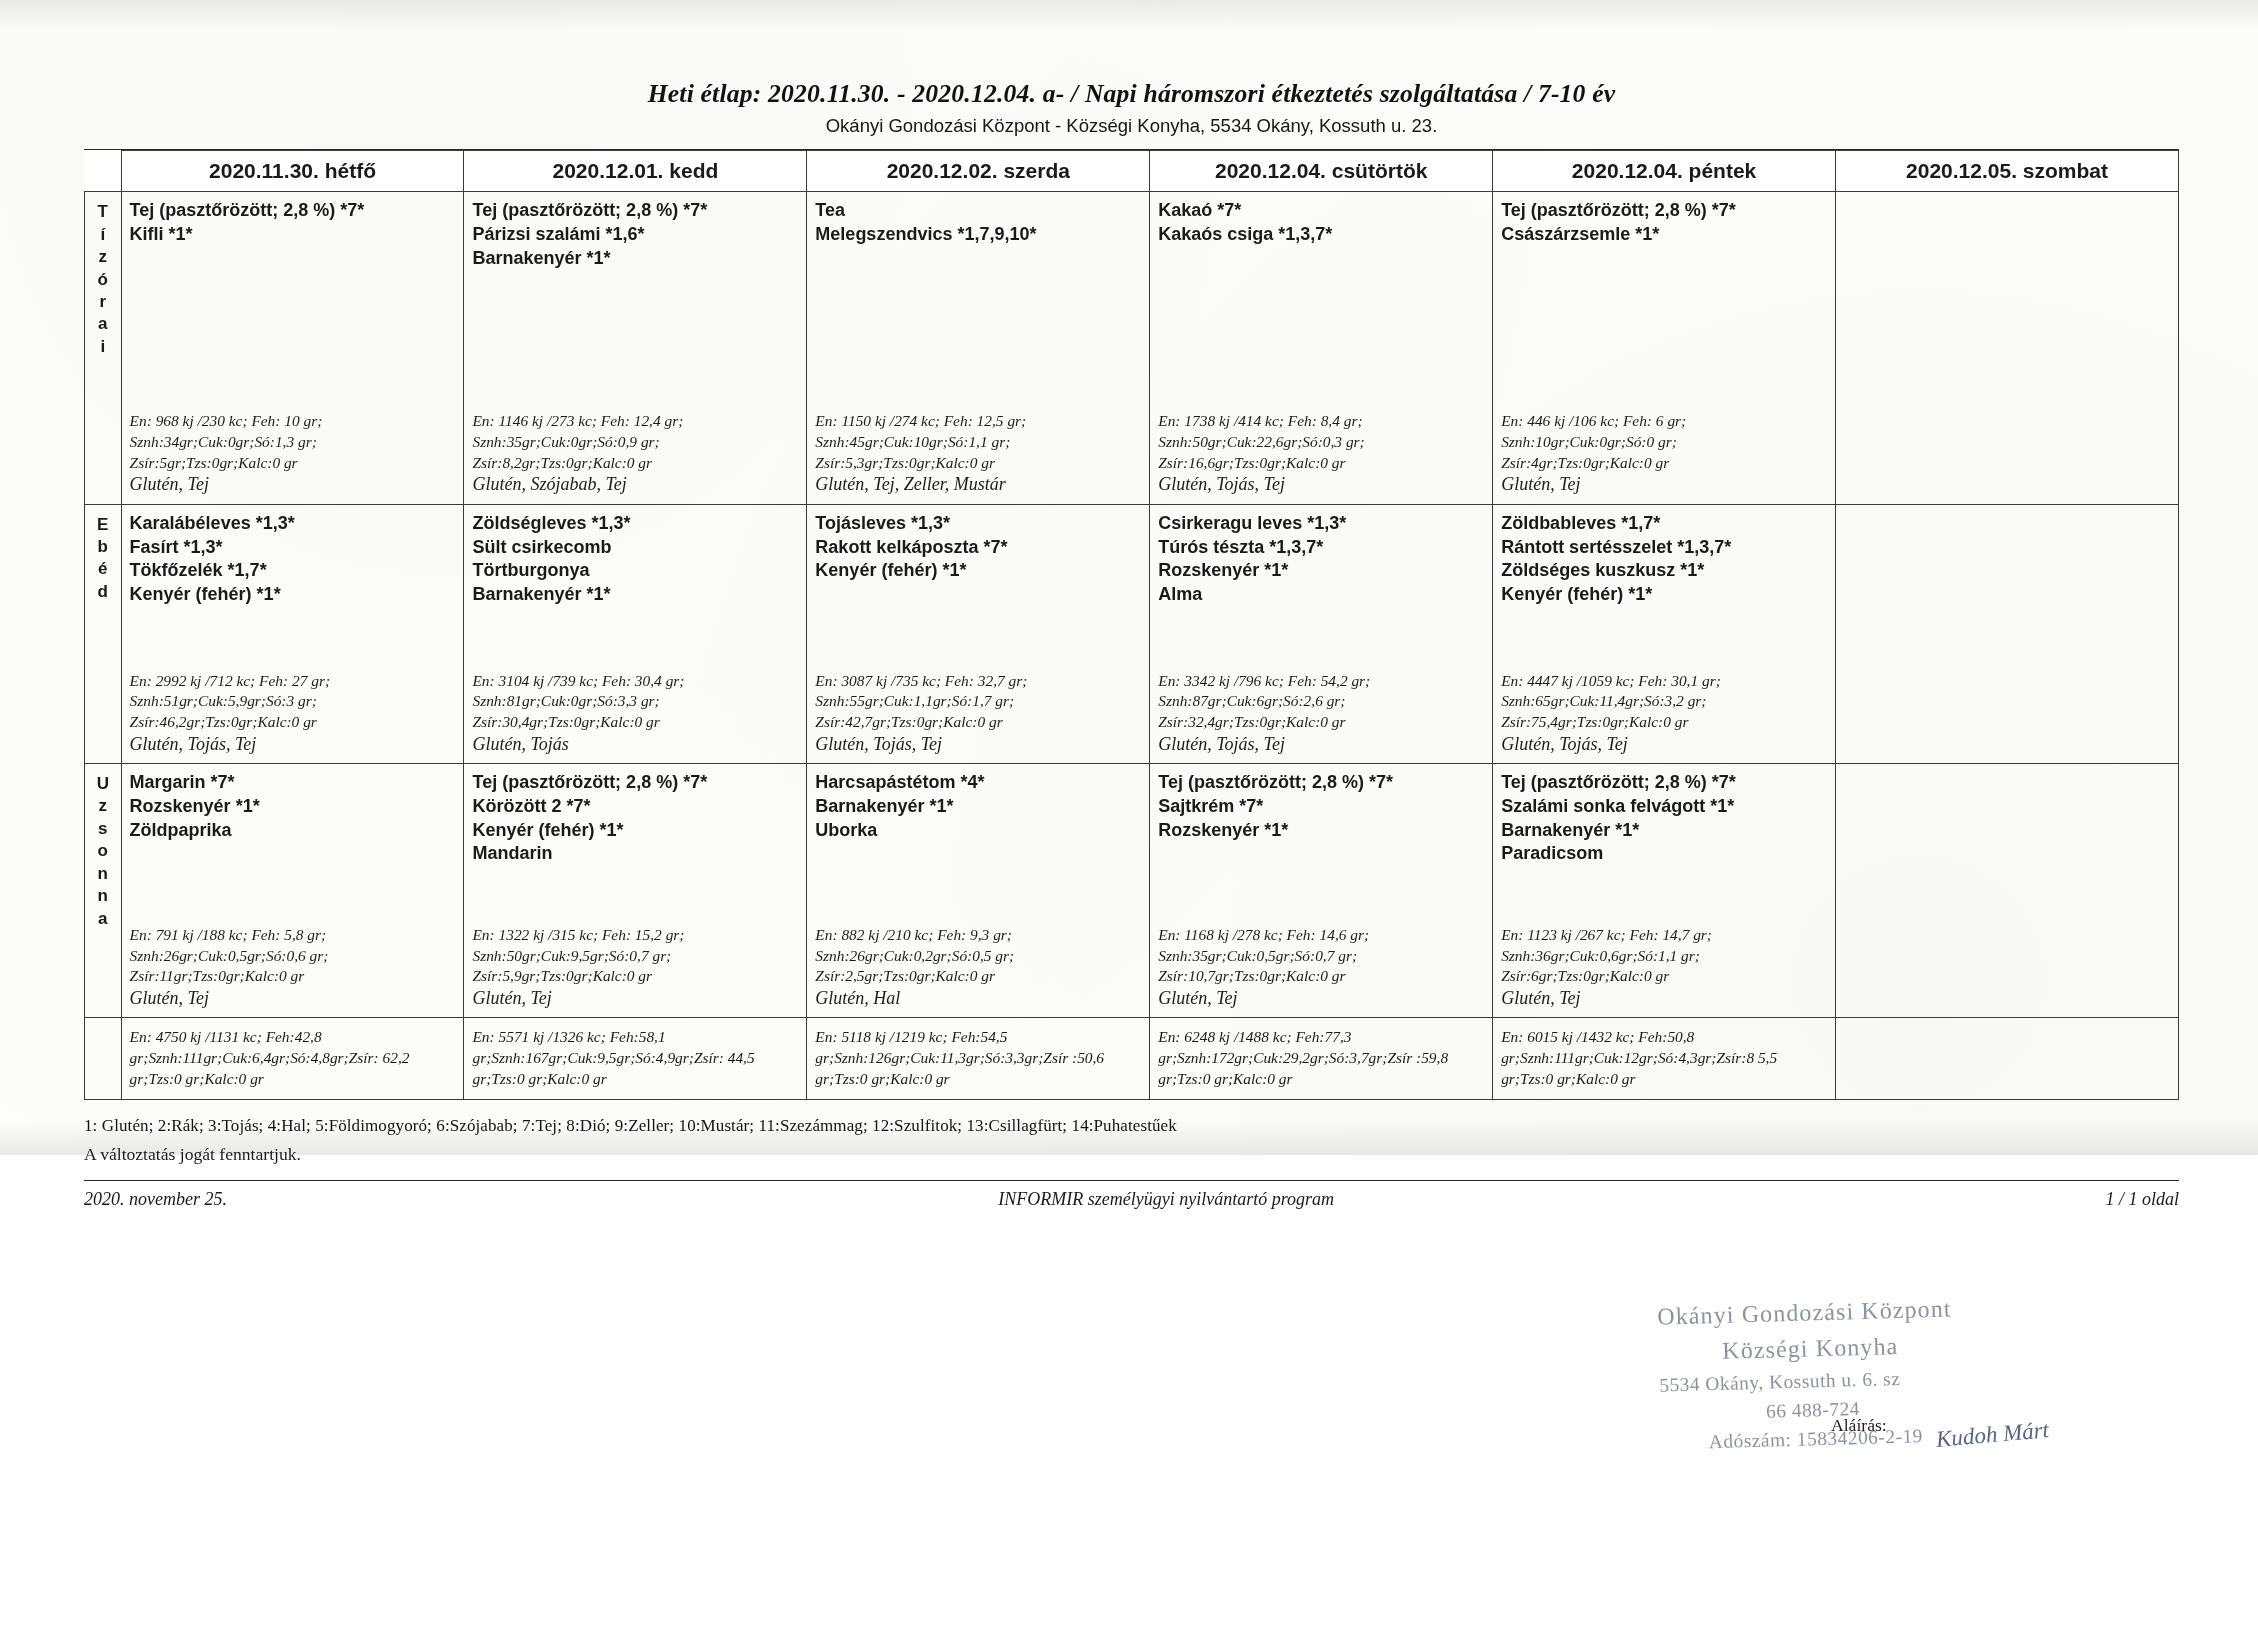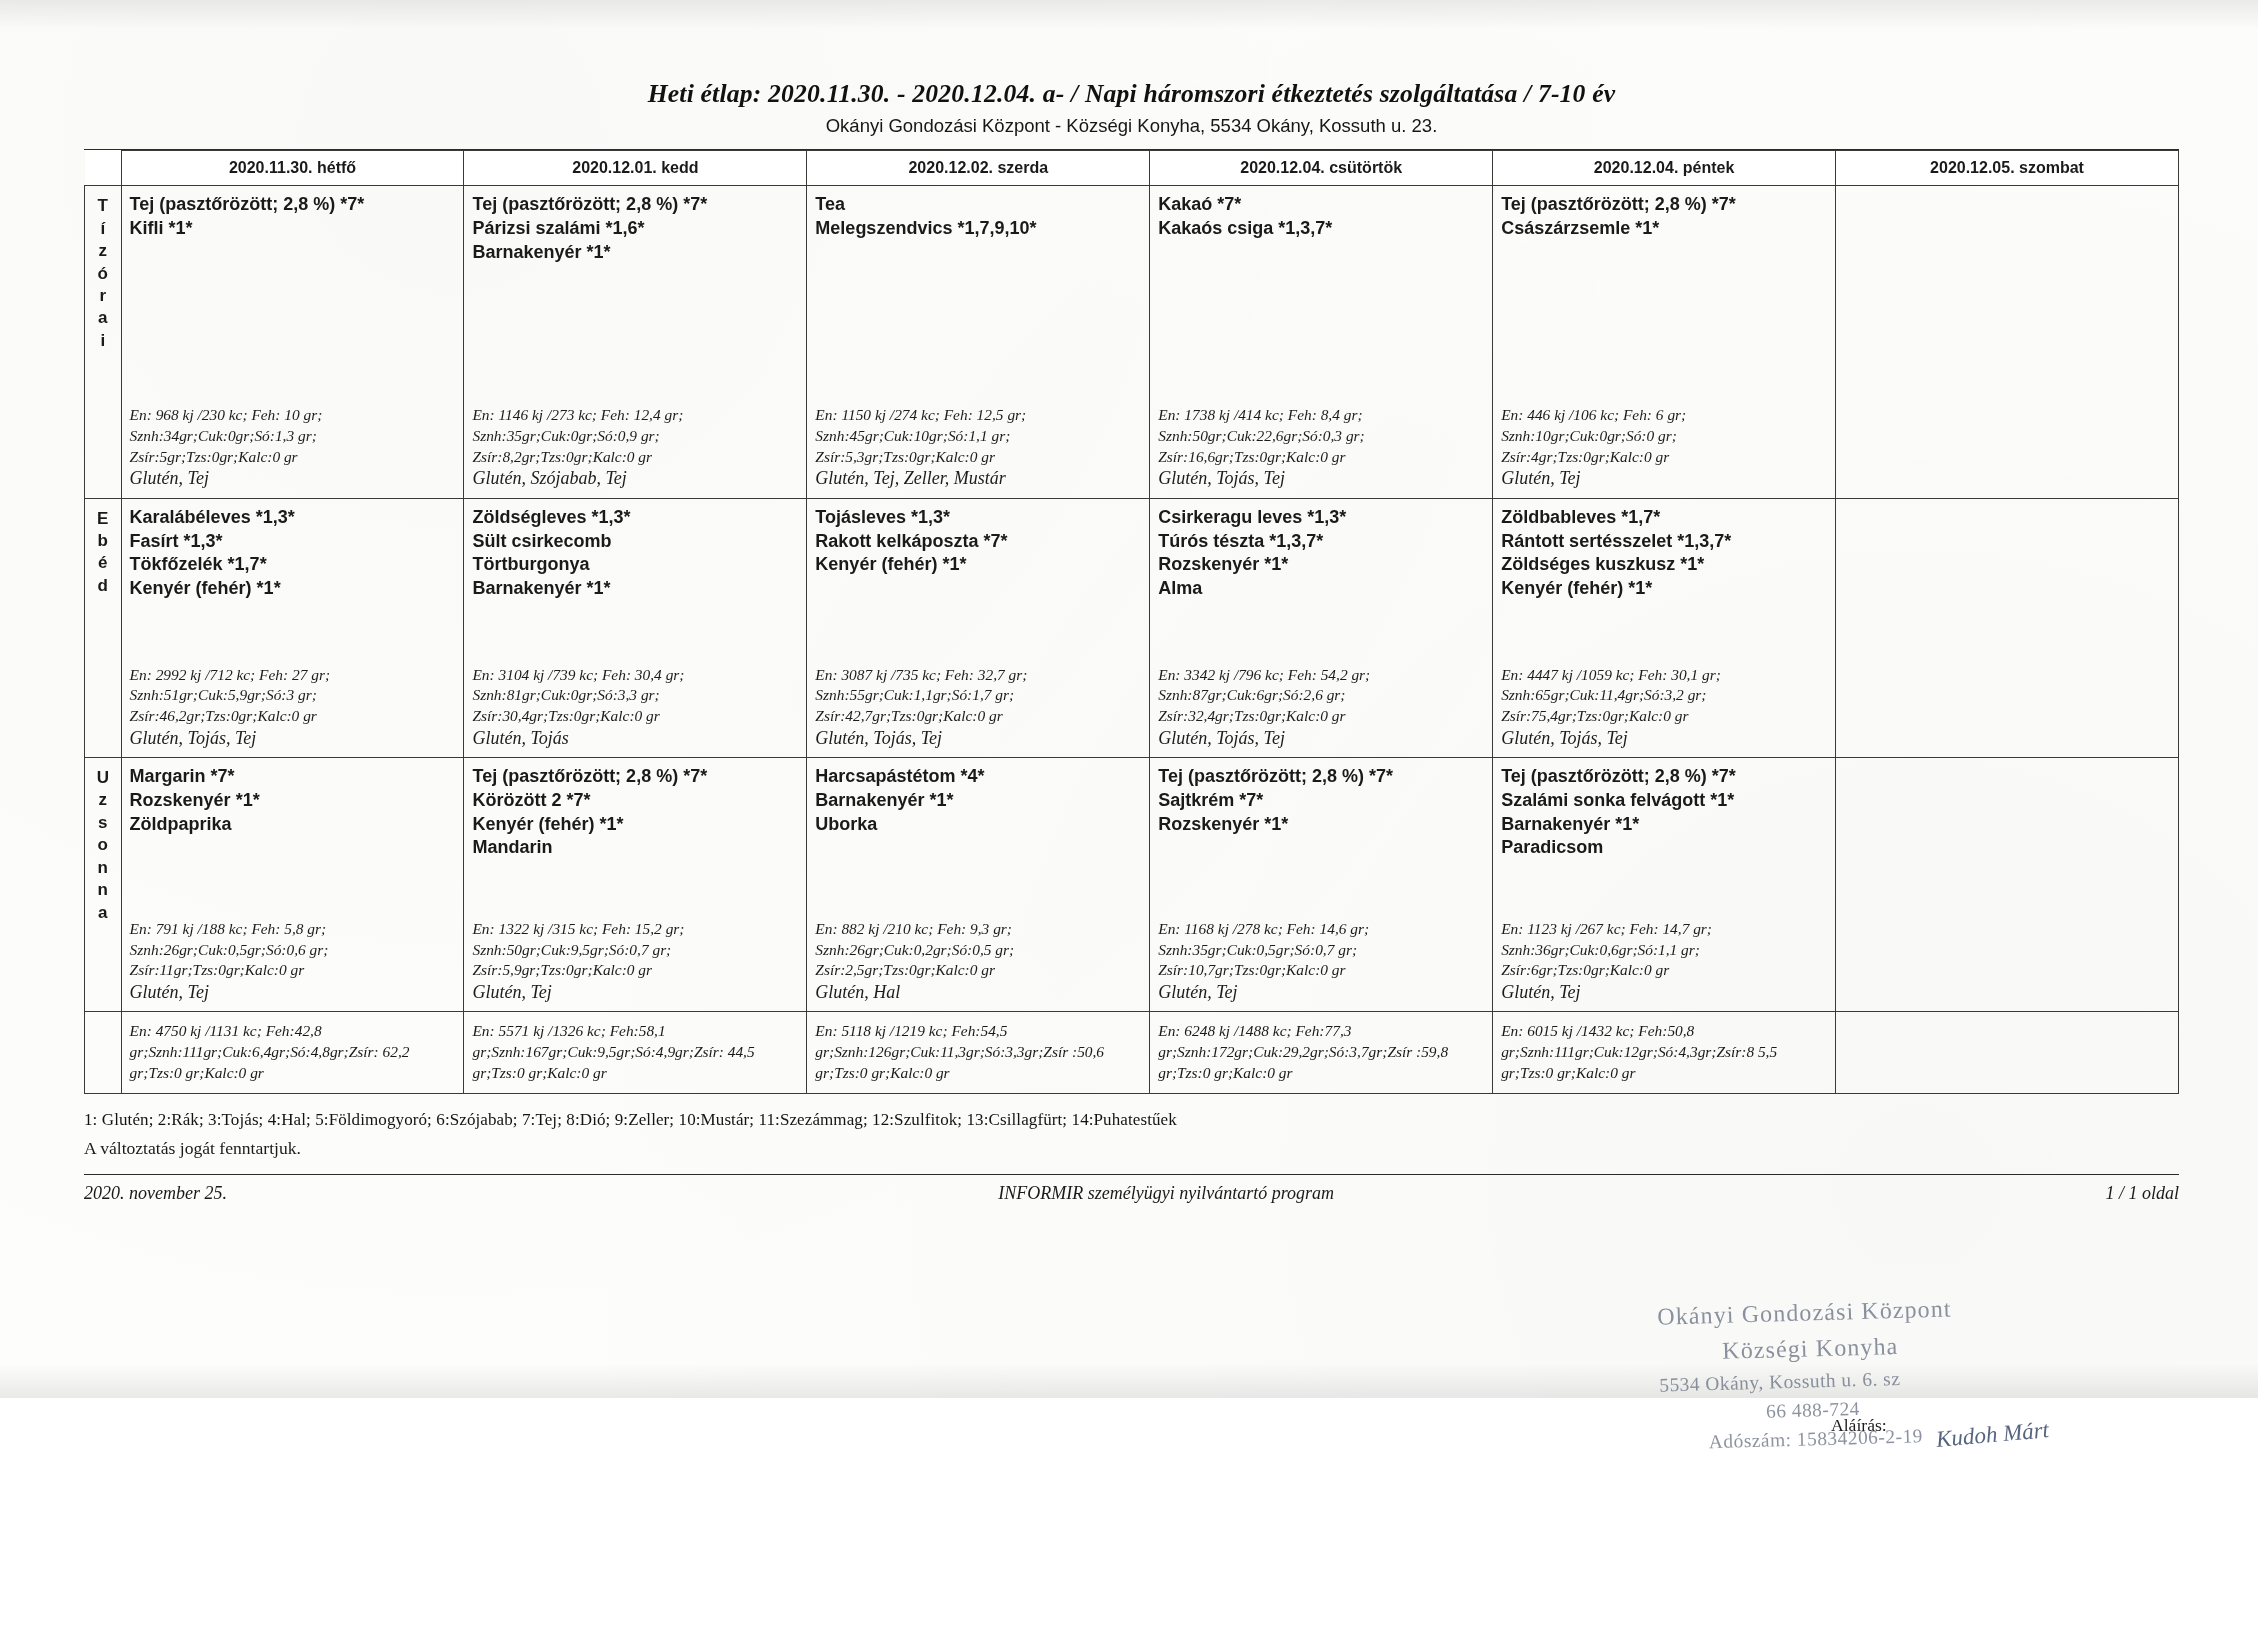--- a/index.html
+++ b/index.html
@@ -10,21 +10,21 @@
   body {
     width: 2258px;
     height: 1641px;
     font-family: "Liberation Sans", sans-serif;
     color: #1a1a1a;
     overflow: hidden;
   }
   .page {
     position: relative;
     width: 2258px;
-    height: 1398px;
+    height: 1155px;
     background: #fdfdfc;
   }
   
   .scan-tint {
     position: absolute;
     inset: 0;
     background:
       radial-gradient(circle at 20% 10%, rgba(0,0,0,0.015), transparent 60%),
       radial-gradient(circle at 85% 85%, rgba(0,0,0,0.02), transparent 65%);
     pointer-events: none;
@@ -63,21 +63,21 @@
     width: 100%;
     border-collapse: collapse;
     table-layout: fixed;
     margin-top: 0;
   }
   table.menu th, table.menu td {
     border: 1.4px solid #3a3a3a;
     vertical-align: top;
   }
   table.menu th {
-    font-size: 16px;
+    font-size: 21px;
     font-weight: bold;
     text-align: center;
     padding: 8px 1.8px 8.8px 1.8px;
     background: #fff;
   }
   col.rowlabel { width: 35px; }
   col.day { width: 328px; }
 
   td.rowlabel {
     text-align: center;

